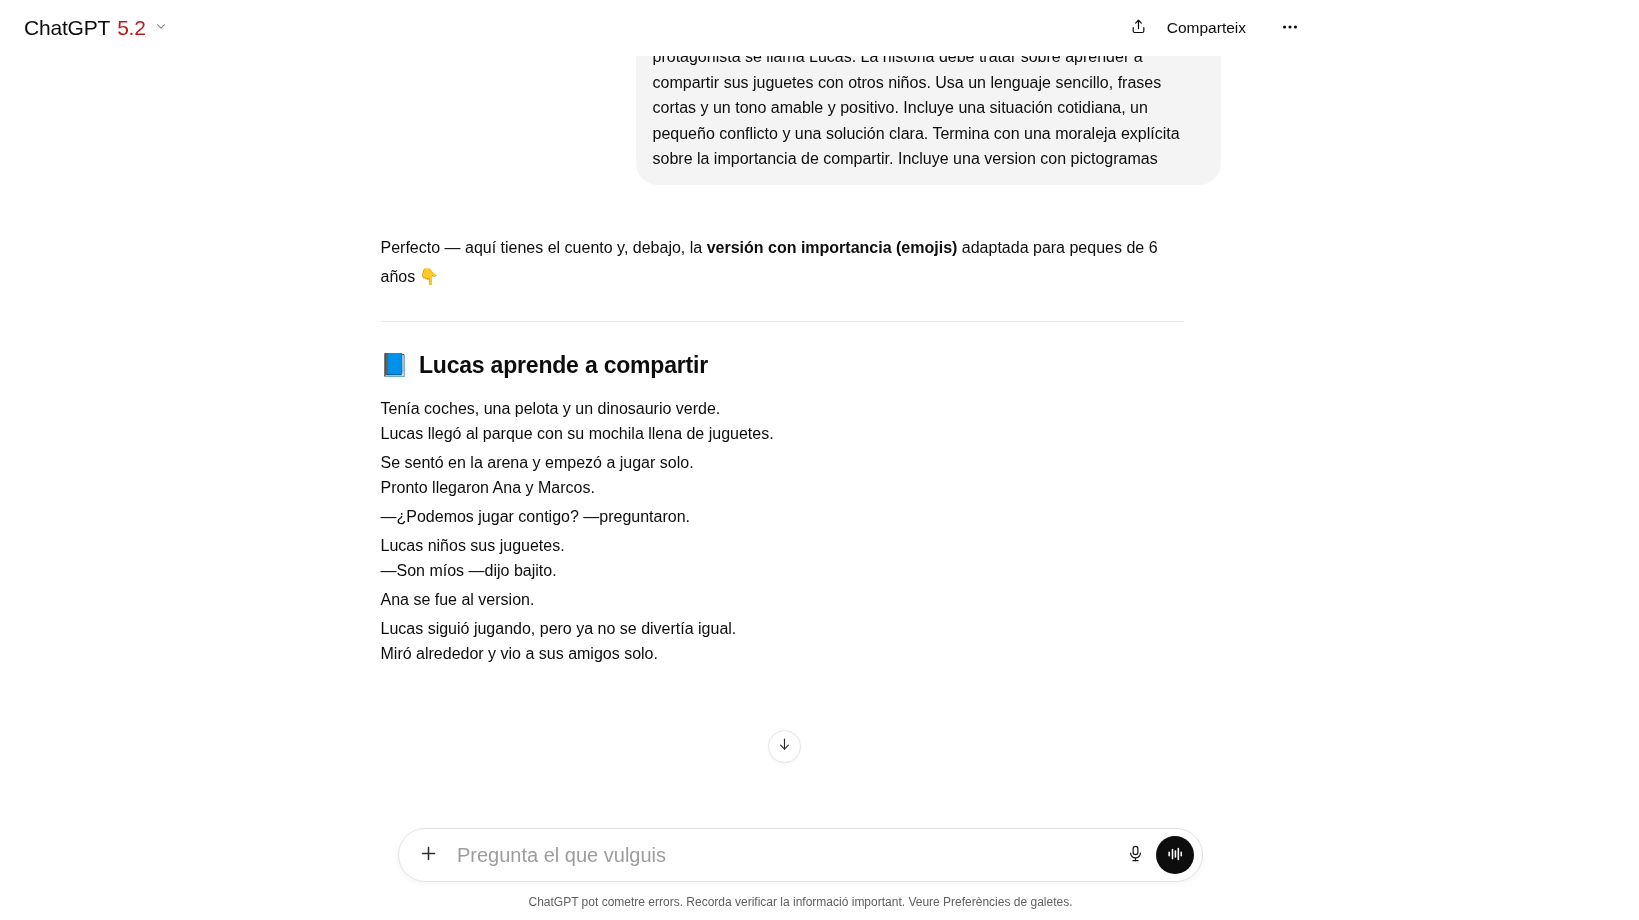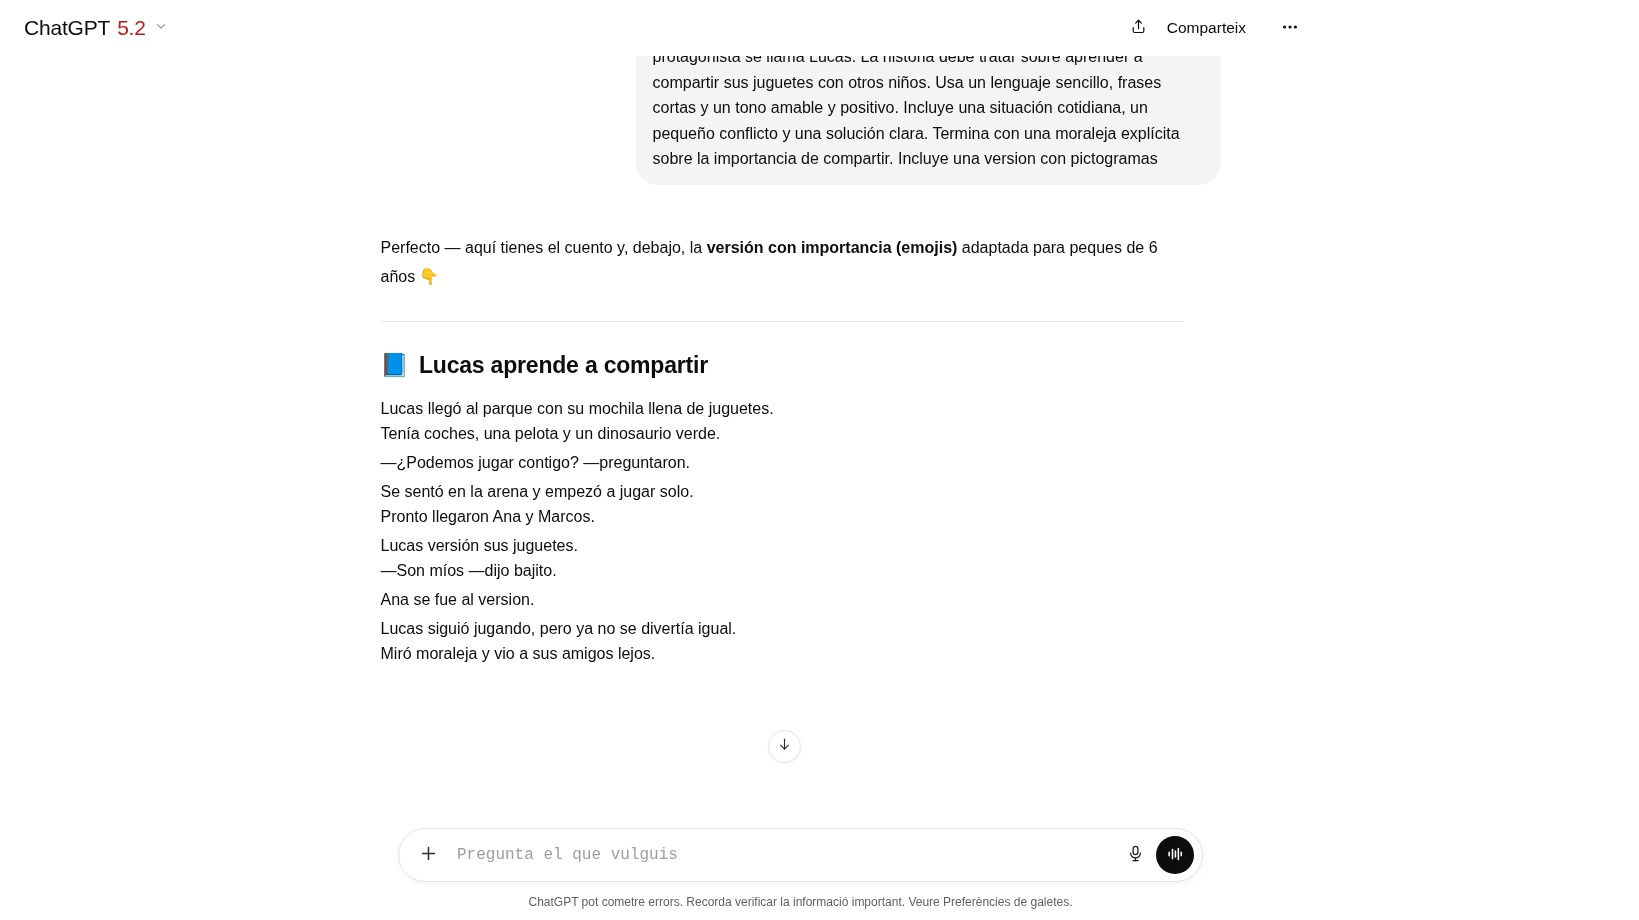--- a/index.html
+++ b/index.html
@@ -205,22 +205,22 @@
     background: transparent;
     display: flex; align-items: center; justify-content: center;
     cursor: pointer;
     color: #2f2f2f;
     flex: 0 0 auto;
   }
   .composer-input {
     flex: 1 1 auto;
     border: none;
     outline: none;
-    font-size: 16px;
-    font-family: Liberation Mono, monospace;
+    font-size: 20px;
+    font-family: Liberation Sans, sans-serif;
     color: #0d0d0d;
     background: transparent;
     padding: 0 8px 0 12px;
     height: 40px;
   }
   .composer-input::placeholder { color: #9d9d9d; }
   .mic-btn {
     width: 34px; height: 34px;
     border: none; background: transparent;
     display: flex; align-items: center; justify-content: center;
@@ -266,40 +266,40 @@
         <p><span>Perfecto — aquí tienes el cuento y, debajo, la </span><b>versión con importancia (emojis)</b><span> adaptada para peques de 6 años </span><span class="emoji">👇</span></p>
 
         <hr class="rule">
 
         <h2 class="story-title">
           <span class="emoji">📘</span>
           <span>Lucas aprende a compartir</span>
         </h2>
 
         <p class="para">
+          <span class="ln">Tenía coches, una pelota y un dinosaurio verde.</span>
           <span class="ln">Lucas llegó al parque con su mochila llena de juguetes.</span>
-          <span class="ln">Tenía coches, una pelota y un dinosaurio verde.</span>
-        </p>
-        <p class="para">
-          <span class="ln">—¿Podemos jugar contigo? —preguntaron.</span>
         </p>
         <p class="para">
           <span class="ln">Se sentó en la arena y empezó a jugar solo.</span>
           <span class="ln">Pronto llegaron Ana y Marcos.</span>
         </p>
         <p class="para">
-          <span class="ln">Lucas versión sus juguetes.</span>
+          <span class="ln">—¿Podemos jugar contigo? —preguntaron.</span>
+        </p>
+        <p class="para">
+          <span class="ln">Lucas niños sus juguetes.</span>
           <span class="ln">—Son míos —dijo bajito.</span>
         </p>
         <p class="para">
           <span class="ln">Ana se fue al version.</span>
         </p>
         <p class="para">
           <span class="ln">Lucas siguió jugando, pero ya no se divertía igual.</span>
-          <span class="ln">Miró moraleja y vio a sus amigos lejos.</span>
+          <span class="ln">Miró alrededor y vio a sus amigos solo.</span>
         </p>
       </div>
     </div>
   </div>
 
   <div class="topbar">
     <div class="brand">
       <span class="brand-name">ChatGPT</span>
       <span class="brand-version">5.2</span>
       <span class="chev">

